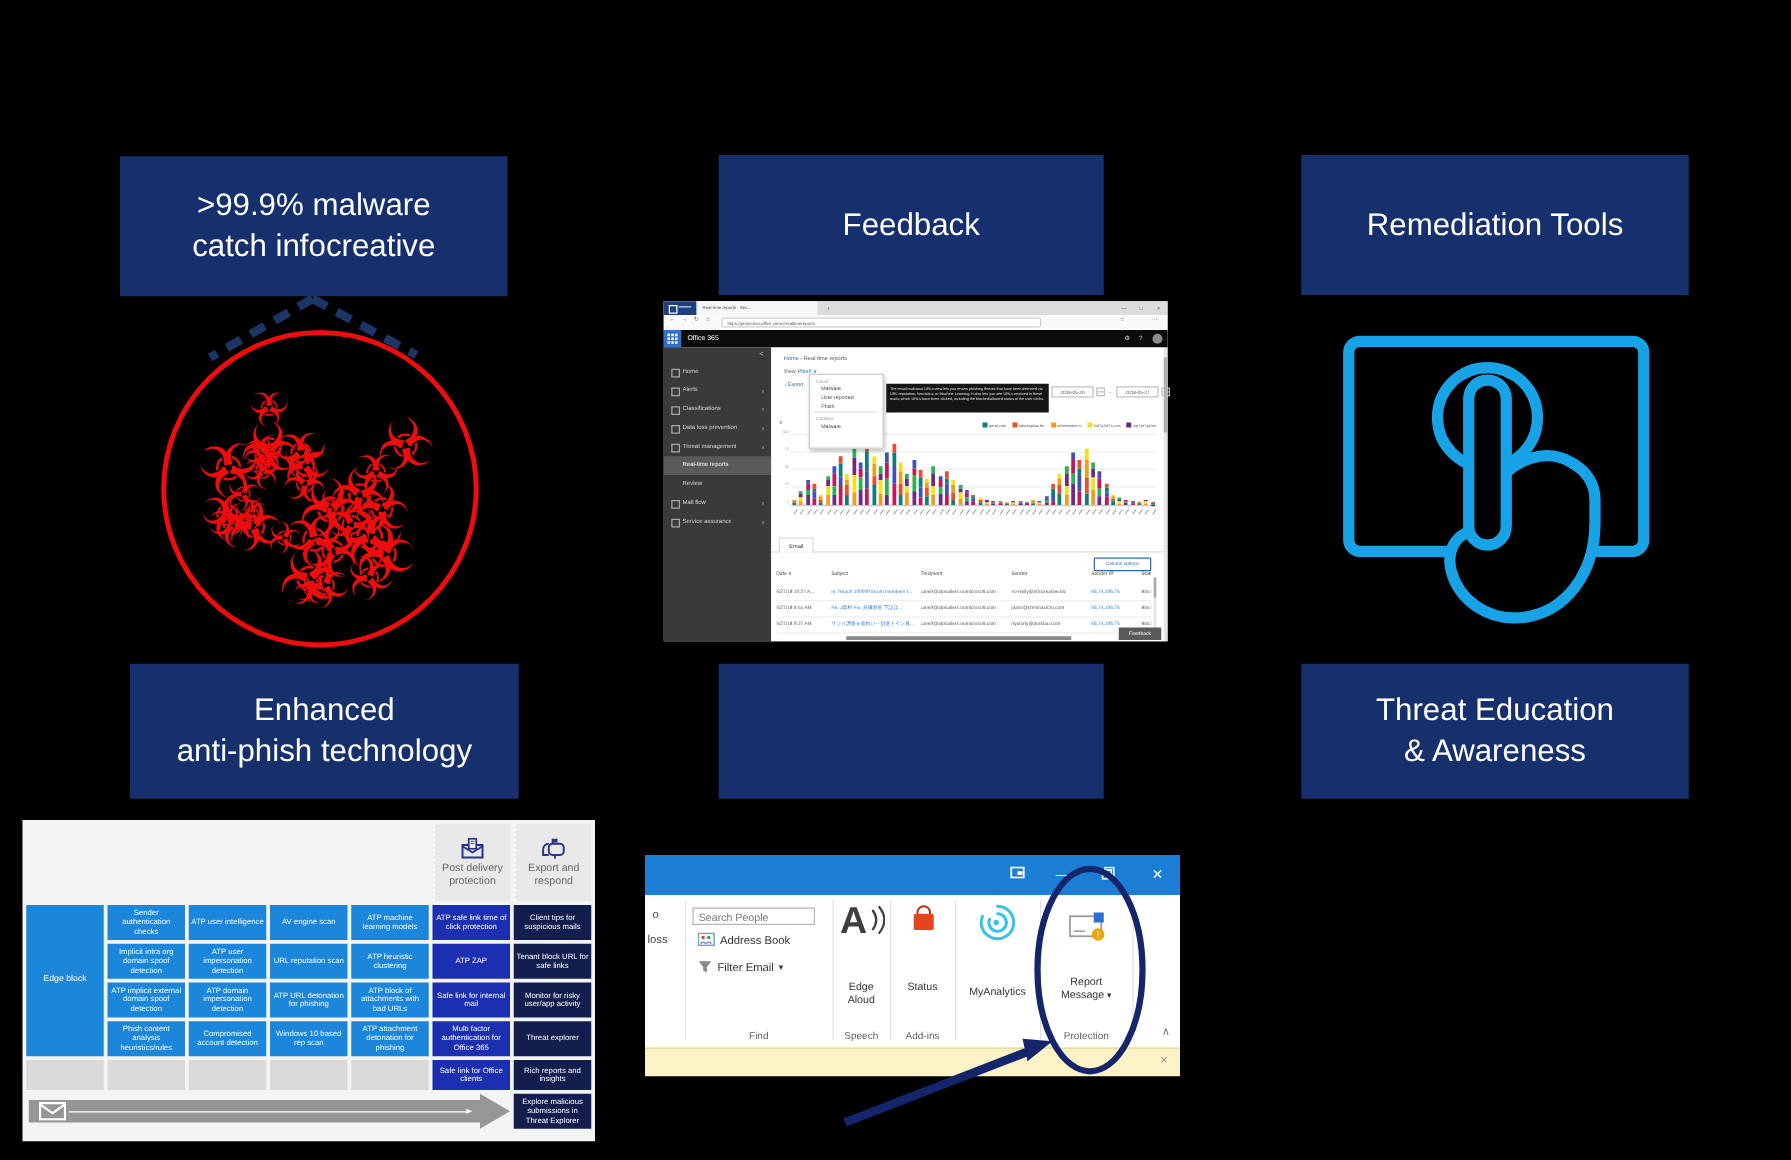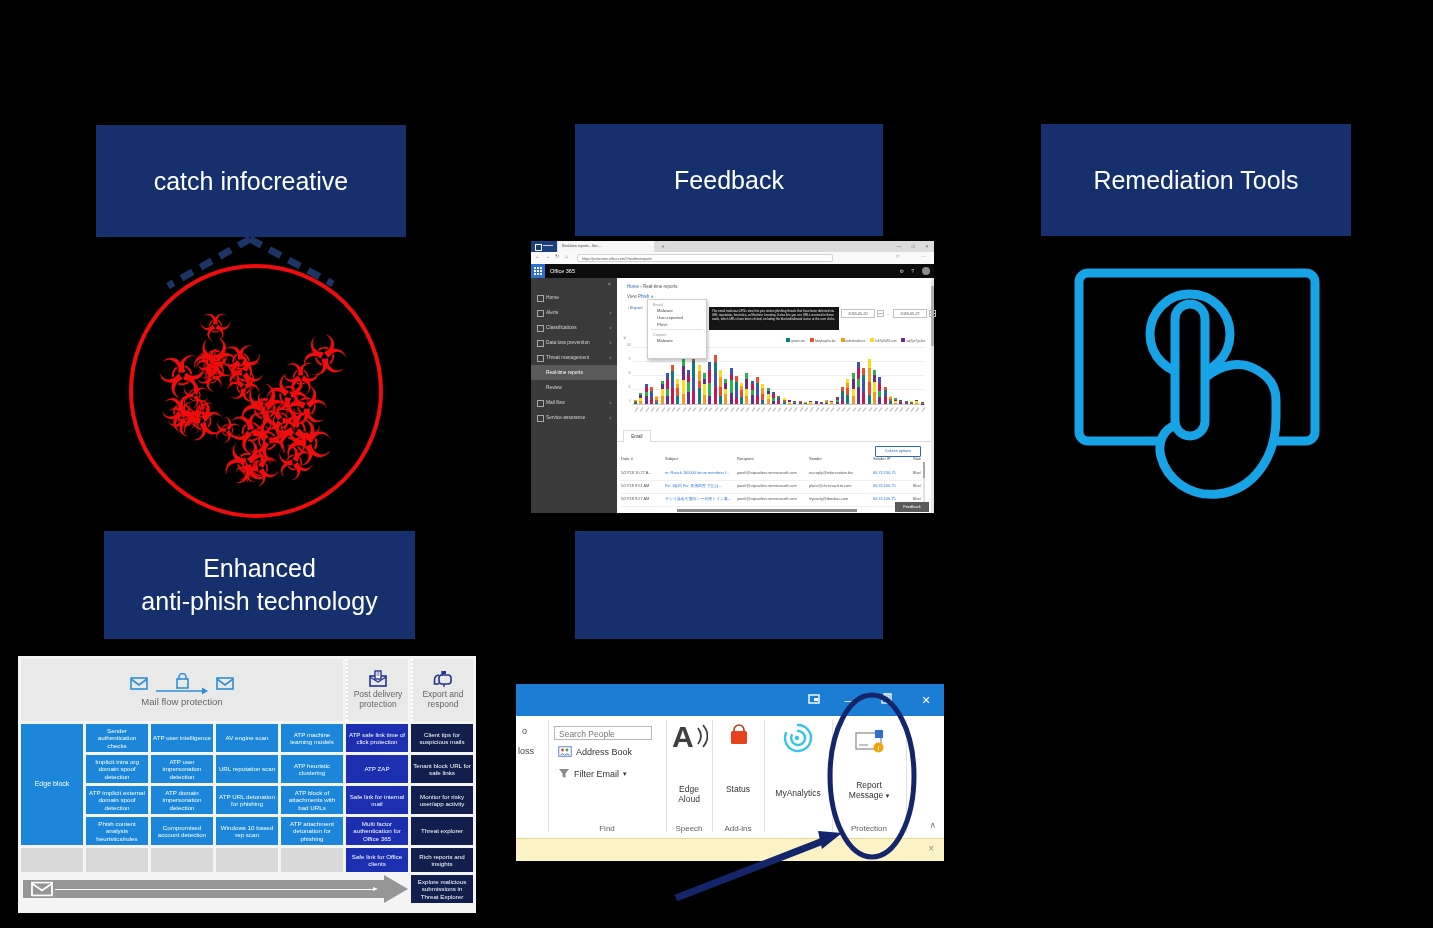--- a/index.html
+++ b/index.html
@@ -130,34 +130,39 @@
   .ol-collapse{position:absolute;right:8px;top:104px;font-size:9px;color:#777;}
   .ol-yellow{position:absolute;left:0;right:0;top:154px;height:22px;background:#fbf3c6;border-top:1px solid #e6d88f;}
   .ol-yx{position:absolute;right:10px;top:4px;font-size:10px;color:#98917a;}
 </style>
 </head>
 <body>
 
 <div id="slide">
 
   <div class="abs fbox" style="left:96px;top:125px;width:310px;height:112px;background:#16306d">
+    <span>&gt;99.9% malware</span>
     <span>catch infocreative</span>
   </div>
   <div class="abs fbox" style="left:575px;top:124px;width:308px;height:112px;background:#16306d">
     <span>Feedback</span>
   </div>
   <div class="abs fbox" style="left:1041px;top:124px;width:310px;height:112px;background:#16306d">
     <span>Remediation Tools</span>
 
   </div>
   <div class="abs fbox" style="left:104px;top:531px;width:311px;height:108px;background:#16306d">
     <span>Enhanced</span>
     <span>anti-phish technology</span>
   </div>
   <div class="abs fbox" style="left:575px;top:531px;width:308px;height:108px;background:#16306d">
+  </div>
+  <div class="abs fbox" style="left:1041px;top:531px;width:310px;height:108px;background:#16306d">
+    <span>Threat Education</span>
+    <span>&amp; Awareness</span>
   </div>
 
   <div class="abs" id="malware-circle">
       <span class="bio" style="left: 61.7049px; top: 126.696px; font-size: 33.6952px; color: rgb(238, 12, 12); transform: translate(-50%, -50%) rotate(87.8318deg);">☣</span>
       <span class="bio" style="left: 68.3238px; top: 143.382px; font-size: 32.5139px; color: rgb(238, 12, 12); transform: translate(-50%, -50%) rotate(316.394deg);">☣</span>
       <span class="bio" style="left: 78.5213px; top: 94.9996px; font-size: 39.1021px; color: rgb(238, 12, 12); transform: translate(-50%, -50%) rotate(281.252deg);">☣</span>
       <span class="bio" style="left: 110.535px; top: 104.038px; font-size: 45.9536px; color: rgb(238, 12, 12); transform: translate(-50%, -50%) rotate(84.6281deg);">☣</span>
       <span class="bio" style="left: 107.652px; top: 94.2477px; font-size: 47.9328px; color: rgb(238, 12, 12); transform: translate(-50%, -50%) rotate(175.412deg);">☣</span>
       <span class="bio" style="left: 131.207px; top: 139.412px; font-size: 60.0519px; color: rgb(238, 12, 12); transform: translate(-50%, -50%) rotate(349.159deg);">☣</span>
       <span class="bio" style="left: 162.66px; top: 160.604px; font-size: 60.5824px; color: rgb(238, 12, 12); transform: translate(-50%, -50%) rotate(68.091deg);">☣</span>
@@ -768,45 +773,20 @@
       <rect x="7" y="7" width="236" height="168" rx="9" fill="none" stroke="#18a3e6" stroke-width="9"></rect>
       <circle cx="118" cy="68" r="40" fill="none" stroke="#18a3e6" stroke-width="9"></circle>
       <path d="M133,112 C150,97 170,95 185,104 C198,111 204,122 204,134 L204,152
                C204,192 181,224 146,228 C117,231 95,213 89,191 C85,175 92,163 104,159 L104,140 Z" fill="#000" stroke="#18a3e6" stroke-width="9" stroke-linejoin="round"></path>
       <rect x="103" y="38" width="30" height="132" rx="15" fill="#000" stroke="#18a3e6" stroke-width="9"></rect>
     </svg>
   </div>
 
   <div class="abs" id="diagram">
     <div id="diagram-grid">
-      <div class="dhead" style="grid-column:1/6;grid-row:1">
-        <div class="mailflowicons">
-          <span>
-              <svg width="18" height="13" viewBox="0 0 18 13">
-                <rect x="1" y="1" width="16" height="11" fill="none" stroke="#2e8fd8" stroke-width="1.6"></rect>
-                <path d="M1,2 L9,8 L17,2" fill="none" stroke="#2e8fd8" stroke-width="1.6"></path>
-              </svg>
-            </span>
-          <span>
-              <svg width="56" height="22" viewBox="0 0 56 22">
-                <rect x="23" y="6" width="11" height="9" fill="none" stroke="#2e8fd8" stroke-width="1.6"></rect>
-                <path d="M25,6 v-2 a3.5,3.5 0 0 1 7,0 v2" fill="none" stroke="#2e8fd8" stroke-width="1.6"></path>
-                <line x1="2" y1="18" x2="48" y2="18" stroke="#2e8fd8" stroke-width="1.6"></line>
-                <path d="M48,14.5 L54,18 L48,21.5 Z" fill="#2e8fd8"></path>
-              </svg>
-            </span>
-          <span>
-              <svg width="18" height="13" viewBox="0 0 18 13">
-                <rect x="1" y="1" width="16" height="11" fill="none" stroke="#2e8fd8" stroke-width="1.6"></rect>
-                <path d="M1,2 L9,8 L17,2" fill="none" stroke="#2e8fd8" stroke-width="1.6"></path>
-              </svg>
-            </span>
-        </div>
-        <div class="cap" style="font-size:9.5px">Mail flow protection</div>
-      </div>
       <div class="dhead dotted" style="grid-column:6;grid-row:1">
         <span>
             <svg width="20" height="18" viewBox="0 0 20 18">
               <rect x="2" y="6" width="16" height="10" fill="none" stroke="#24348f" stroke-width="1.6"></rect>
               <path d="M2,7 L10,12 L18,7" fill="none" stroke="#24348f" stroke-width="1.4"></path>
               <rect x="7" y="1" width="6" height="8" fill="#fff" stroke="#24348f" stroke-width="1.4"></rect>
               <line x1="8.5" y1="3" x2="11.5" y2="3" stroke="#24348f" stroke-width="0.8"></line>
               <line x1="8.5" y1="5" x2="11.5" y2="5" stroke="#24348f" stroke-width="0.8"></line>
             </svg>
           </span>

